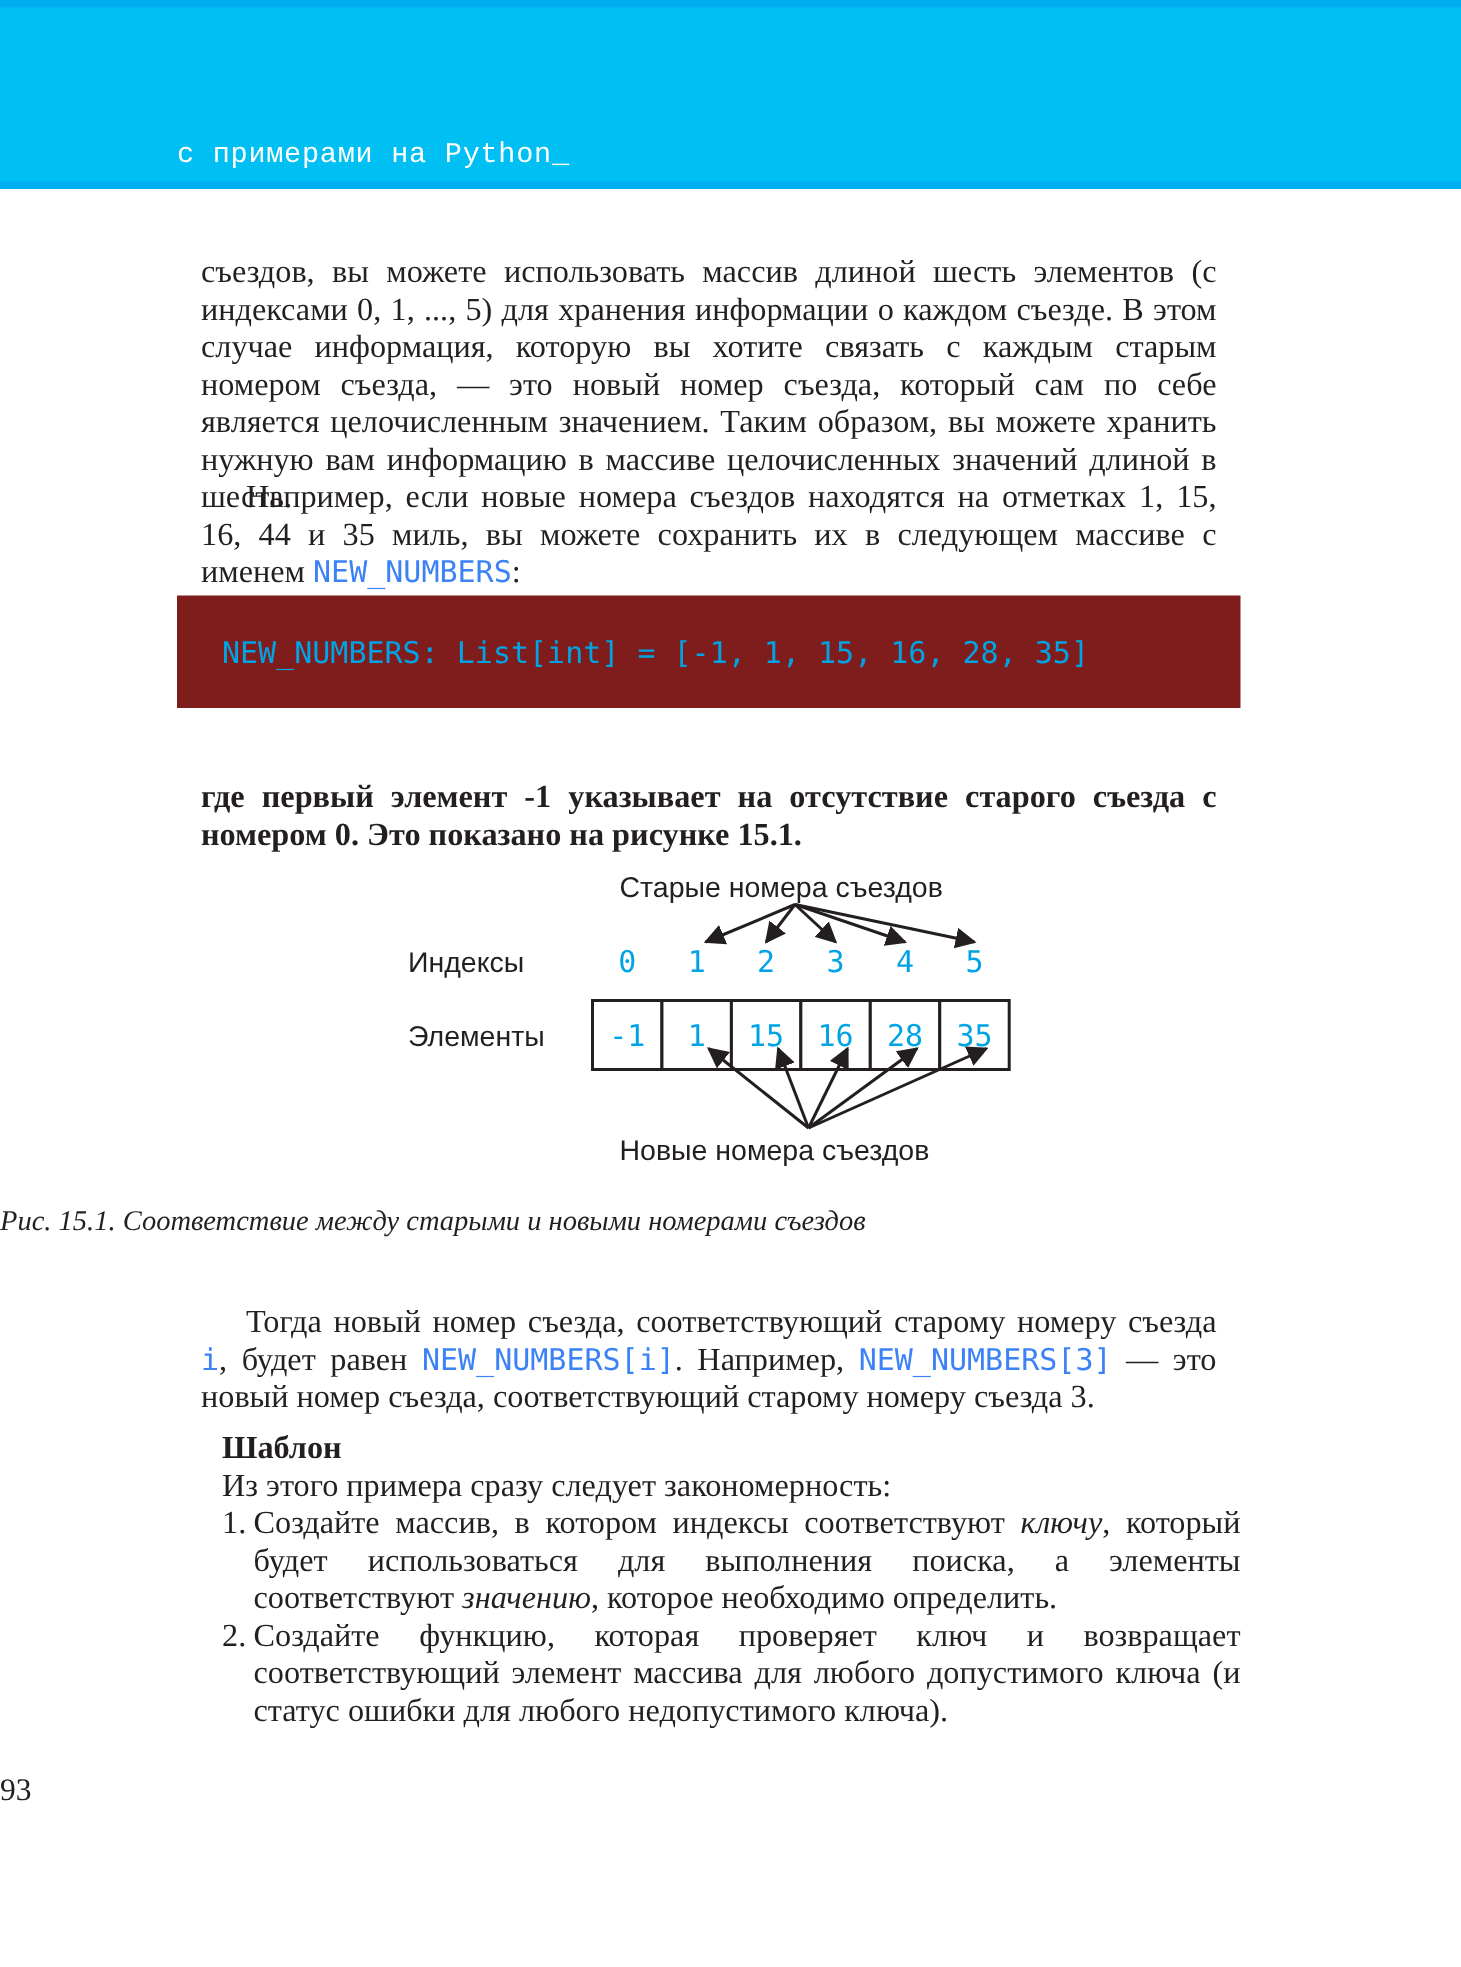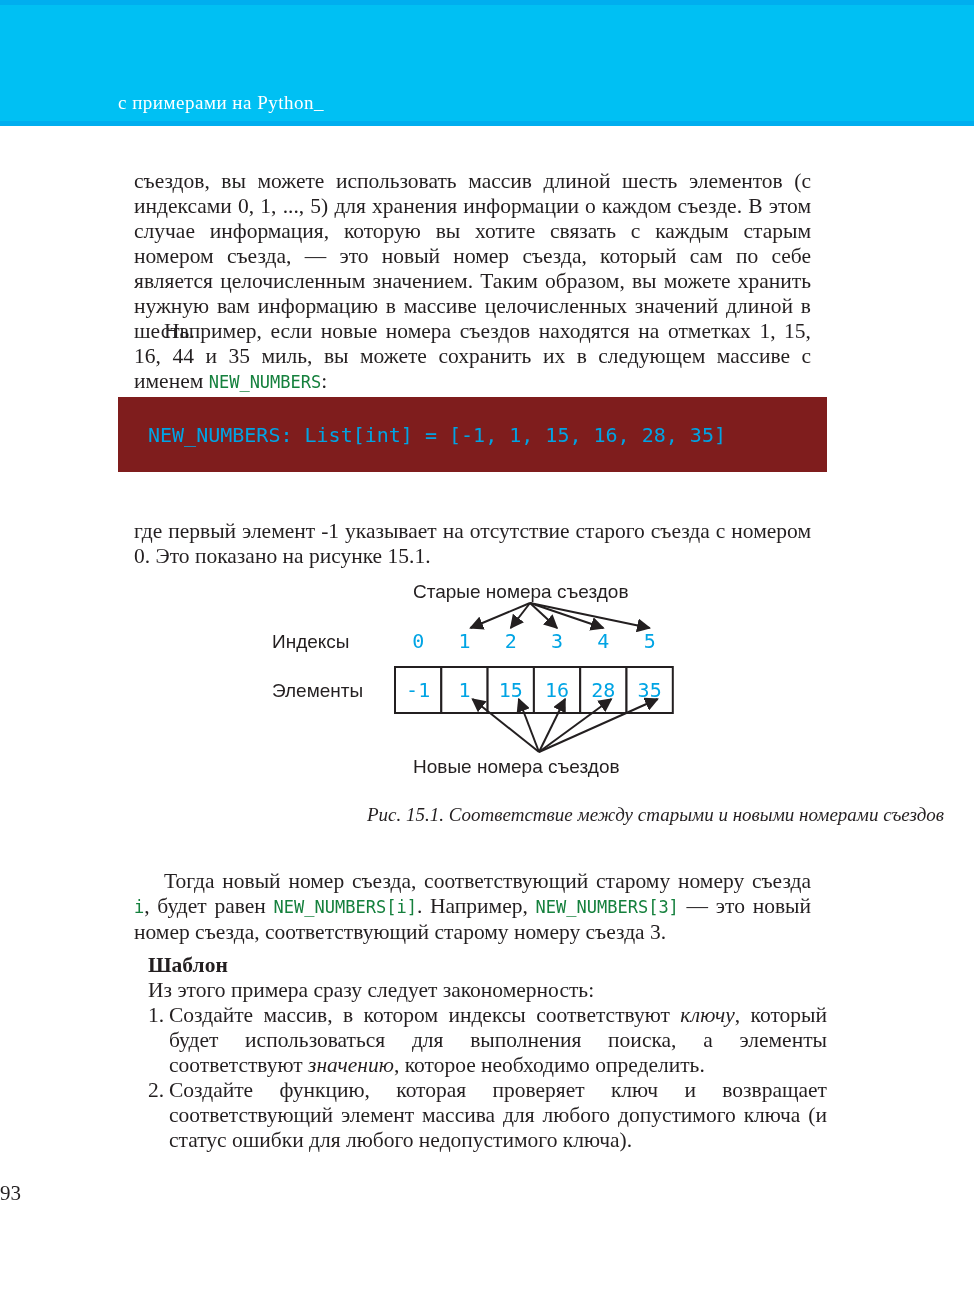--- a/index.html
+++ b/index.html
@@ -8,43 +8,43 @@
       font-family: "DejaVu Serif", "Liberation Serif", serif; color: #231f20;
       overflow: hidden;
     }
     .header {
       position: absolute; left: 0; top: 0; width: 974px; height: 126px;
       background: #00c0f3; border-top: 5px solid #00aeef; border-bottom: 5px solid #00aeef;
       box-sizing: border-box;
     }
     .header-title {
       position: absolute; left: 118px; top: 87px; color: #ffffff;
-      font-family: Liberation Serif, serif; font-size: 19px; letter-spacing: 0.5px;
+      font-family: Liberation Mono, monospace; font-size: 19px; letter-spacing: 0.5px;
     }
     .text {
       position: absolute; left: 118px; width: 709px;
       font-family: "Liberation Serif", "DejaVu Serif", serif;
       font-size: 21.5px; line-height: 25px; text-align: justify;
     }
     .p { margin: 16px; }
     .indent { text-indent: 30px; }
-    .code { color: #15803d; font-family: "DejaVu Sans Mono", "Liberation Mono", monospace; font-size: 17px; }
+    .code { color: #3b82f6; font-family: "DejaVu Sans Mono", "Liberation Mono", monospace; font-size: 20px; }
     .code-block {
       position: absolute; left: 118px; top: 397px; width: 709px; height: 75px;
       background: #7f1d1d;
     }
     .code-line {
       position: absolute; left: 30px; top: 26px; color: #00a4e4;
       font-family: "DejaVu Sans Mono", "Liberation Mono", monospace; font-size: 20px; white-space: pre;
     }
     .diagram { position: absolute; left: 0; top: 570px; width: 974px; height: 220px; }
     .diagram text.label { font-family: "Liberation Sans", "DejaVu Sans", sans-serif; font-size: 19px; fill: #231f20; }
     .diagram text.num { font-family: "DejaVu Sans Mono", "Liberation Mono", monospace; font-size: 20px; fill: #00a4e4; }
     .caption {
-      position: absolute; left: 0; width: 944px; top: 804px; text-align: right;
+      position: absolute; left: 0; width: 944px; top: 804px; text-align: left;
       font-family: "Liberation Serif", "DejaVu Serif", serif; font-style: italic; font-size: 19px; color: #231f20;
     }
     .pattern-title { font-weight: bold; }
     .list { margin: 0; padding: 0; list-style: none; }
     .list li { position: relative; padding-left: 21px; }
     .list li .num-mark { position: absolute; left: 0; }
     .page-number {
       position: absolute; left: 0; width: 944px; top: 1181px; 
       font-family: "Liberation Serif", "DejaVu Serif", serif; font-size: 21px;
     }
@@ -62,21 +62,21 @@
 </div>
 
 <div class="text" style="top:303px;">
   <p class="p indent"><span>Например, если новые номера съездов находятся на отметках 1, 15, 16, 44 и 35 миль, вы можете сохранить их в следующем массиве с именем </span><span class="code">NEW_NUMBERS</span><span>:</span></p>
 </div>
 
 <div class="code-block">
   <span class="code-line">NEW_NUMBERS: List[int] = [-1, 1, 15, 16, 28, 35]</span>
 </div>
 
-<div class="text" style="top:503px;">
+<div class="text" style="top:503px;font-weight:bold;">
   <p class="p">где первый элемент -1 указывает на отсутствие старого съезда с номером 0. Это показано на рисунке 15.1.</p>
 </div>
 
 <svg class="diagram" viewBox="0 570 974 220" width="974" height="220">
   <defs>
     <marker id="arrow" viewBox="0 0 10 10" refX="9" refY="5" markerWidth="7" markerHeight="7" orient="auto-start-reverse">
       <path d="M0,0 L10,5 L0,10 z" fill="#231f20"></path>
     </marker>
   </defs>
   <text class="label" x="413" y="598">Старые номера съездов</text>

